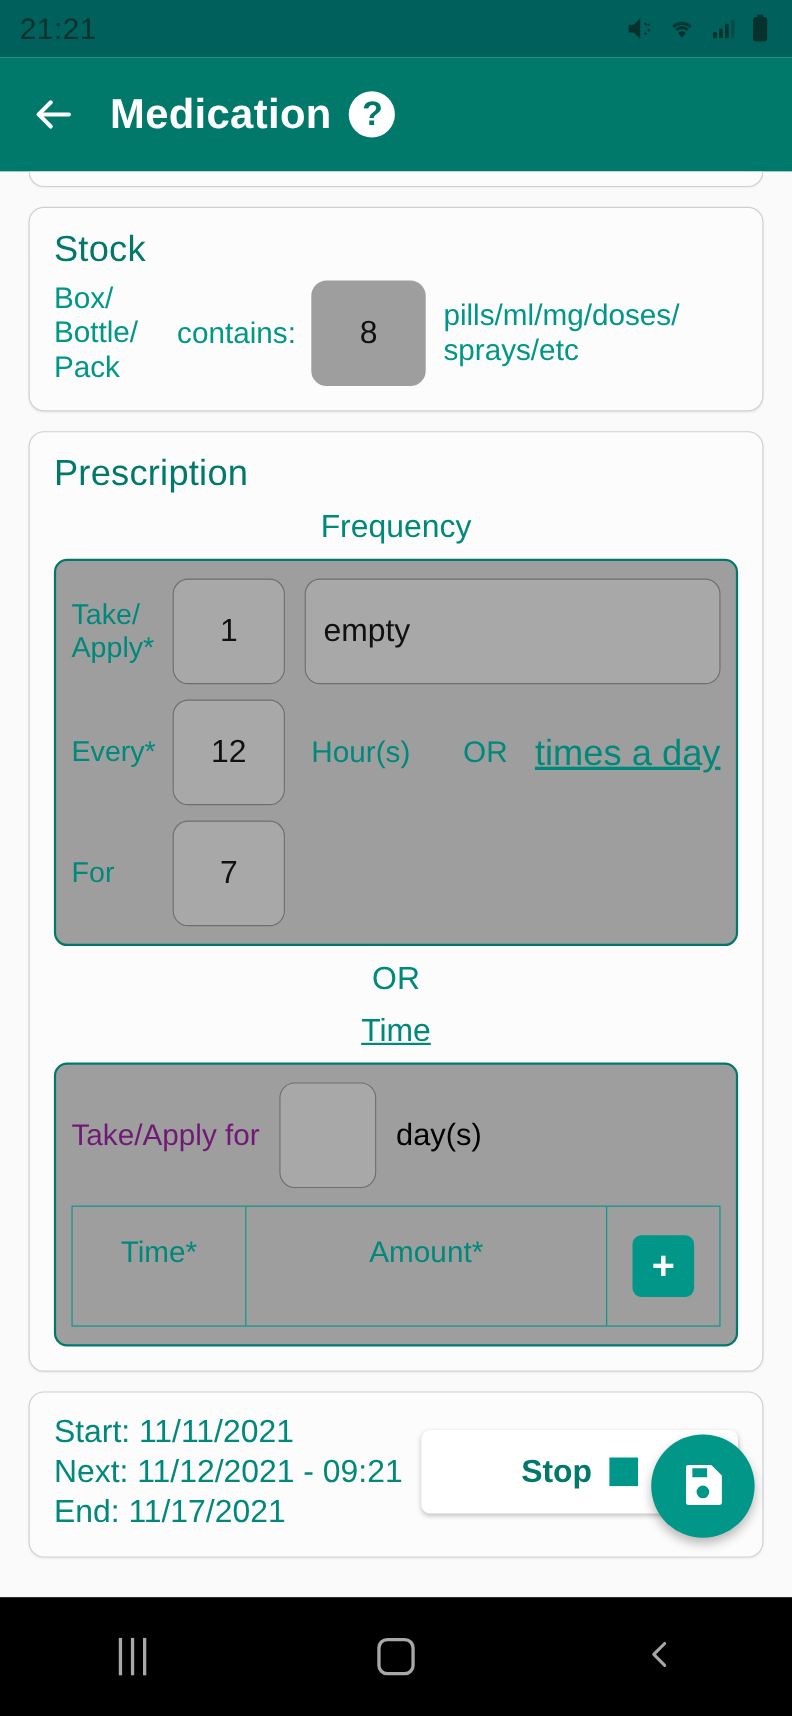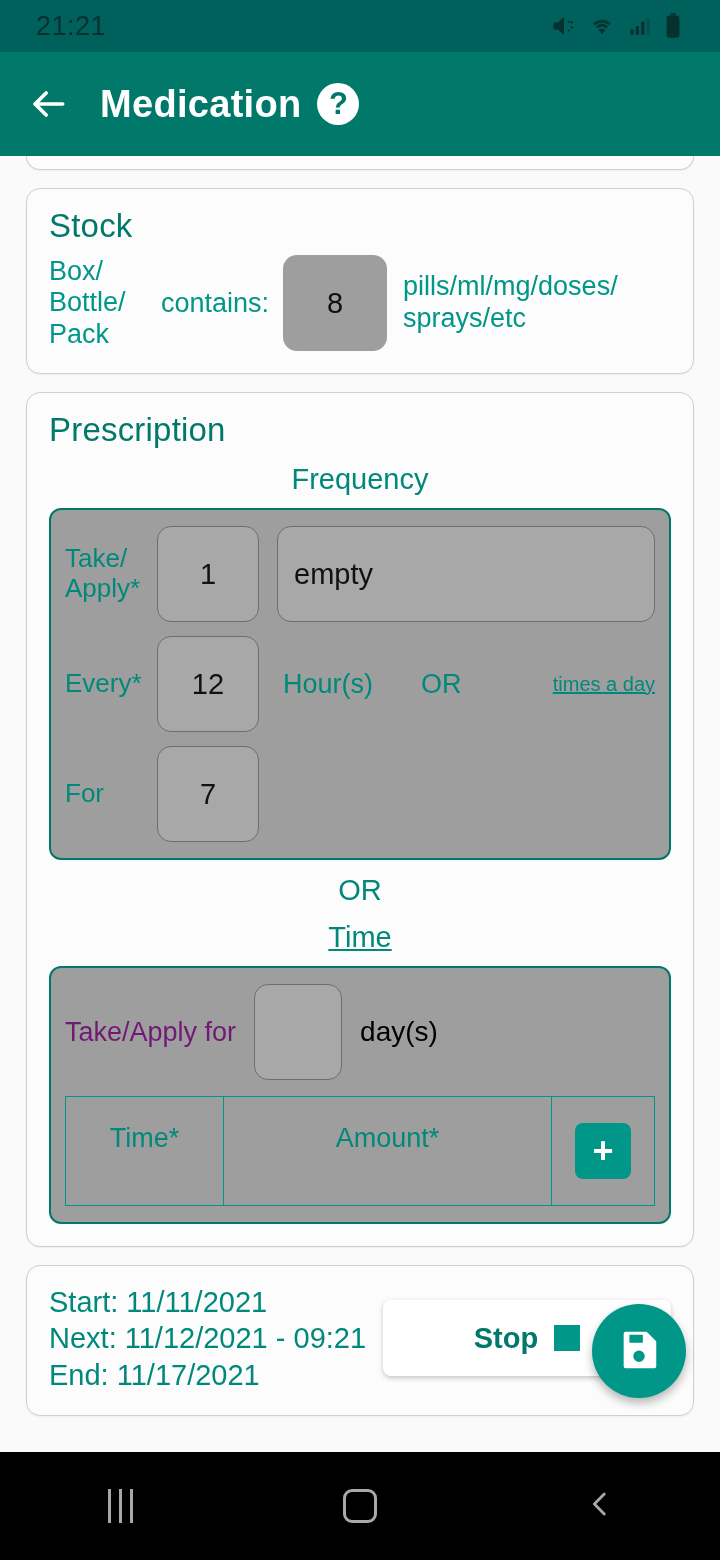--- a/index.html
+++ b/index.html
@@ -8,21 +8,21 @@
     font-family:"Liberation Sans", sans-serif;
     background:#FAFAFA;
     overflow:hidden;
   }
   .phone { position:relative; width:720px; height:1560px; background:#FAFAFA; }
 
   
   .statusbar {
     height:52px; background:#00605C;
     display:flex; align-items:center; justify-content:space-between;
-    padding:0 36px;
+    padding:0 18px;
   }
   .status-time { font-size:27px; color:#06312F; letter-spacing:.5px; }
   .status-icons { display:flex; align-items:center; gap:10px; }
   .status-icons svg { display:block; }
 
   
   .appbar {
     height:104px; background:#00796B;
     display:flex; align-items:center; padding:0 26px; gap:30px;
   }
@@ -97,21 +97,21 @@
     padding:16px 14px;
   }
   .gb-row { display:flex; align-items:center; margin-bottom:14px; }
   .gb-row:last-child { margin-bottom:0; }
   .gb-label { font-size:26px; color:#00897B; width:92px; flex:0 0 auto; line-height:1.15; }
   .gb-num { width:102px; height:96px; justify-content:center; flex:0 0 auto; }
   .gb-text { flex:1 1 auto; height:96px; margin-left:18px; }
   .gb-unit { font-size:27px; color:#00897B; margin-left:24px; flex:0 0 auto; }
   .gb-or { font-size:27px; color:#00897B; margin-left:48px; flex:0 0 auto; }
   .gb-link {
-    font-size:20px; color:#00897B; text-decoration:underline;
+    font-size:33px; color:#00897B; text-decoration:underline;
     margin-left:auto; flex:0 0 auto;
   }
   .gb-note { font-size:27px; color:#00897B; margin-left:24px; }
 
   
   .time-row { display:flex; align-items:center; margin-bottom:16px; }
   .time-label { font-size:27px; color:#701a75; flex:0 0 auto; }
   .time-input { width:88px; height:96px; margin:0 18px; flex:0 0 auto; }
   .time-unit { font-size:28px; color:#000000; flex:0 0 auto; }
 

